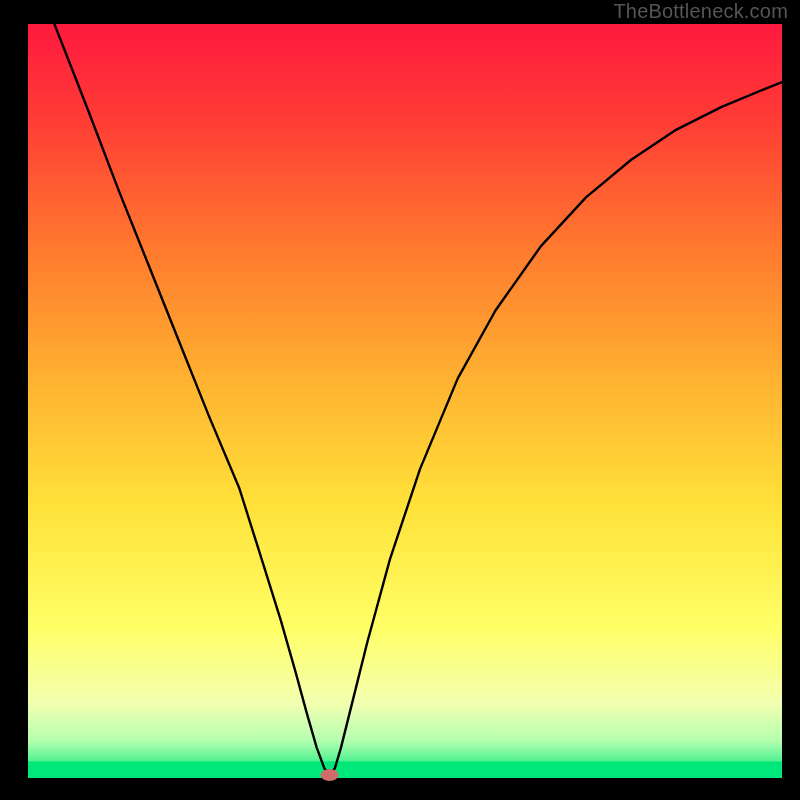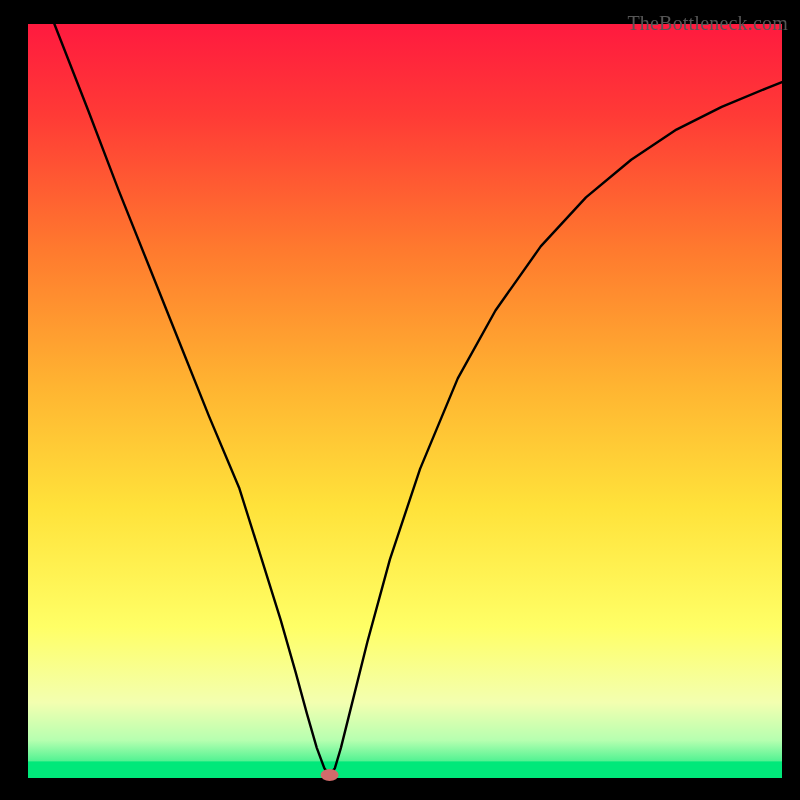--- a/index.html
+++ b/index.html
@@ -11,23 +11,23 @@
     overflow: hidden;
   }
   .frame {
     position: relative;
     width: 800px;
     height: 800px;
     background: #000;
   }
   .watermark {
     position: absolute;
-    top: 12px;
+    top: 0;
     right: 12px;
-    font-family: Liberation Serif, serif;
+    font-family: Liberation Sans, sans-serif;
     font-size: 20px;
     color: #565656;
     font-weight: 500;
     letter-spacing: 0.2px;
   }
   svg {
     display: block;
   }
 </style>
 </head>

